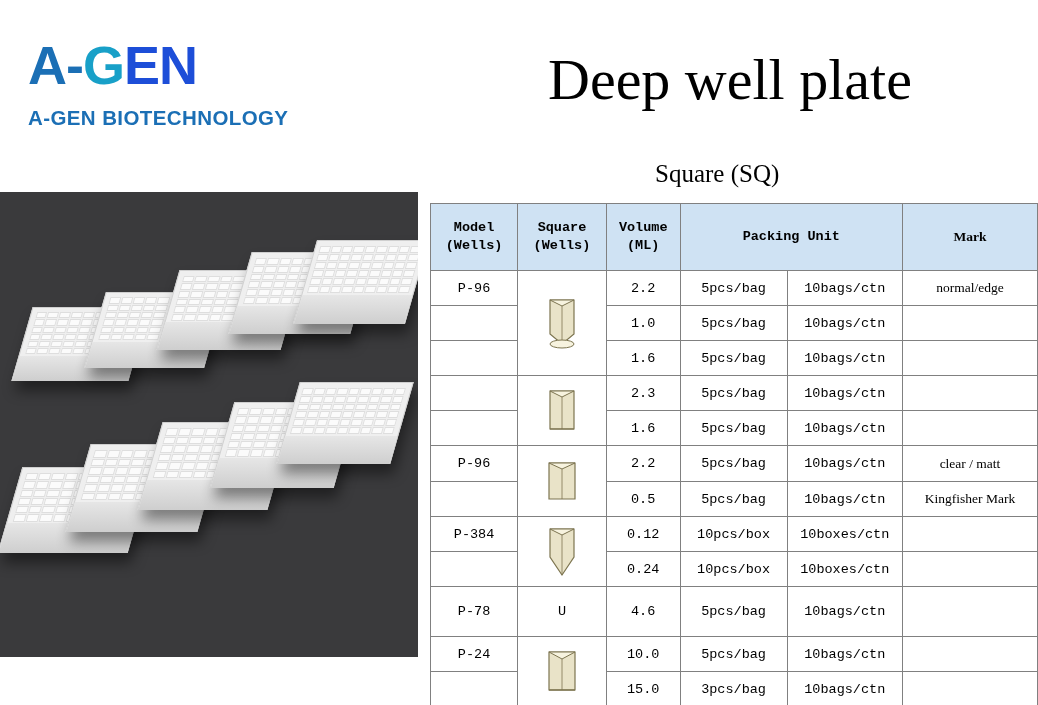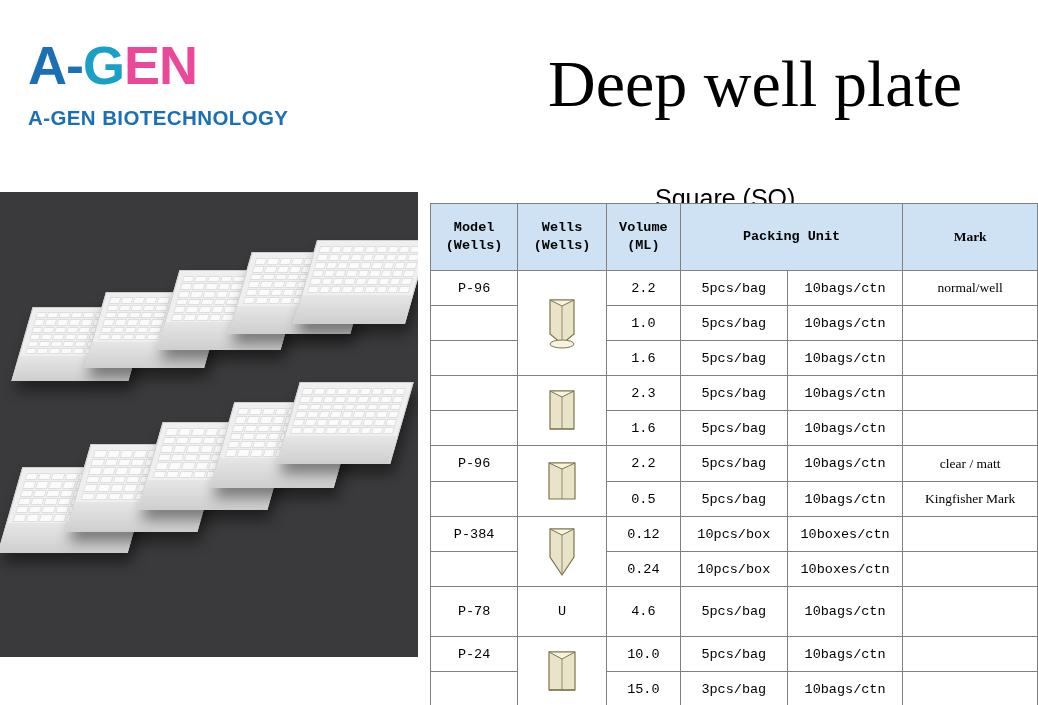--- a/index.html
+++ b/index.html
@@ -19,45 +19,44 @@
     font-weight:bold;
     font-size:54px;
     letter-spacing:-1px;
     color:#1b6fb5;
     line-height:1;
     white-space:nowrap;
   }
   #logo-wordmark .a{color:#1b6fb5;}
   #logo-wordmark .dash{color:#1b6fb5;}
   #logo-wordmark .g{color:#18a0c8;}
-  #logo-wordmark .en{color:#ec4899;}
+  #logo-wordmark .en{color:#1d4ed8;}
   #logo-sub{
     margin-top:14px;
     font-family:"Liberation Sans", sans-serif;
     font-weight:bold;
     font-size:20.5px;
     letter-spacing:0.4px;
     color:#1b6fb5;
     white-space:nowrap;
   }
   
   #main-title{
     position:absolute;left:548px;top:46px;
     font-family:"Liberation Serif", serif;
-    font-size:66px;
+    font-size:58px;
     color:#000;
     white-space:nowrap;
   }
   #sub-title{
     position:absolute;left:655px;top:160px;
-    font-family:Liberation Sans, sans-serif;
+    font-family:Liberation Serif, serif;
     font-size:25px;
     color:#000;
     white-space:nowrap;
-    margin-top:24px;
   }
   
   #product-photo{
     position:absolute;left:0;top:192px;width:418px;height:465px;
     background:#3a3a3c;
     overflow:hidden;
   }
   .plate{
     position:absolute;
     background:#efefef;
@@ -719,21 +718,21 @@
   </div>
 
 <table id="spec-table">
   <thead>
     <tr>
       <th class="colw-model">
         <div>Model</div>
         <div>(Wells)</div>
       </th>
       <th class="colw-bottom">
-        <div>Wells</div>
+        <div>Square</div>
         <div>(Wells)</div>
       </th>
       <th class="colw-vol">
         <div>Volume</div>
         <div>(ML)</div>
       </th>
       <th class="colw-p1" colspan="2">Packing Unit</th>
       <th class="colw-mark">Mark</th>
     </tr>
   </thead>
@@ -744,21 +743,21 @@
           <svg class="shape-img" width="40" height="58" viewBox="0 0 40 58">
             <polygon points="8,6 32,6 32,40 20,50 8,40" fill="#e9e3c8" stroke="#7d7550" stroke-width="1.2"></polygon>
             <polygon points="8,6 20,12 32,6" fill="#f7f3df" stroke="#7d7550" stroke-width="1"></polygon>
             <line x1="20" y1="12" x2="20" y2="50" stroke="#7d7550" stroke-width="0.8"></line>
             <ellipse cx="20" cy="50" rx="12" ry="4" fill="#f7f3df" stroke="#7d7550" stroke-width="1"></ellipse>
           </svg>
         </td>
         <td class="l colw-vol">2.2</td>
         <td class="l colw-p1">5pcs/bag</td>
         <td class="l colw-p2">10bags/ctn</td>
-        <td class="l colw-mark">normal/well</td>
+        <td class="l colw-mark">normal/edge</td>
       </tr>
       <tr>
         <td class="l colw-model"></td>
         <td class="l colw-vol">1.0</td>
         <td class="l colw-p1">5pcs/bag</td>
         <td class="l colw-p2">10bags/ctn</td>
         <td class="l colw-mark"></td>
       </tr>
       <tr>
         <td class="l colw-model"></td>

